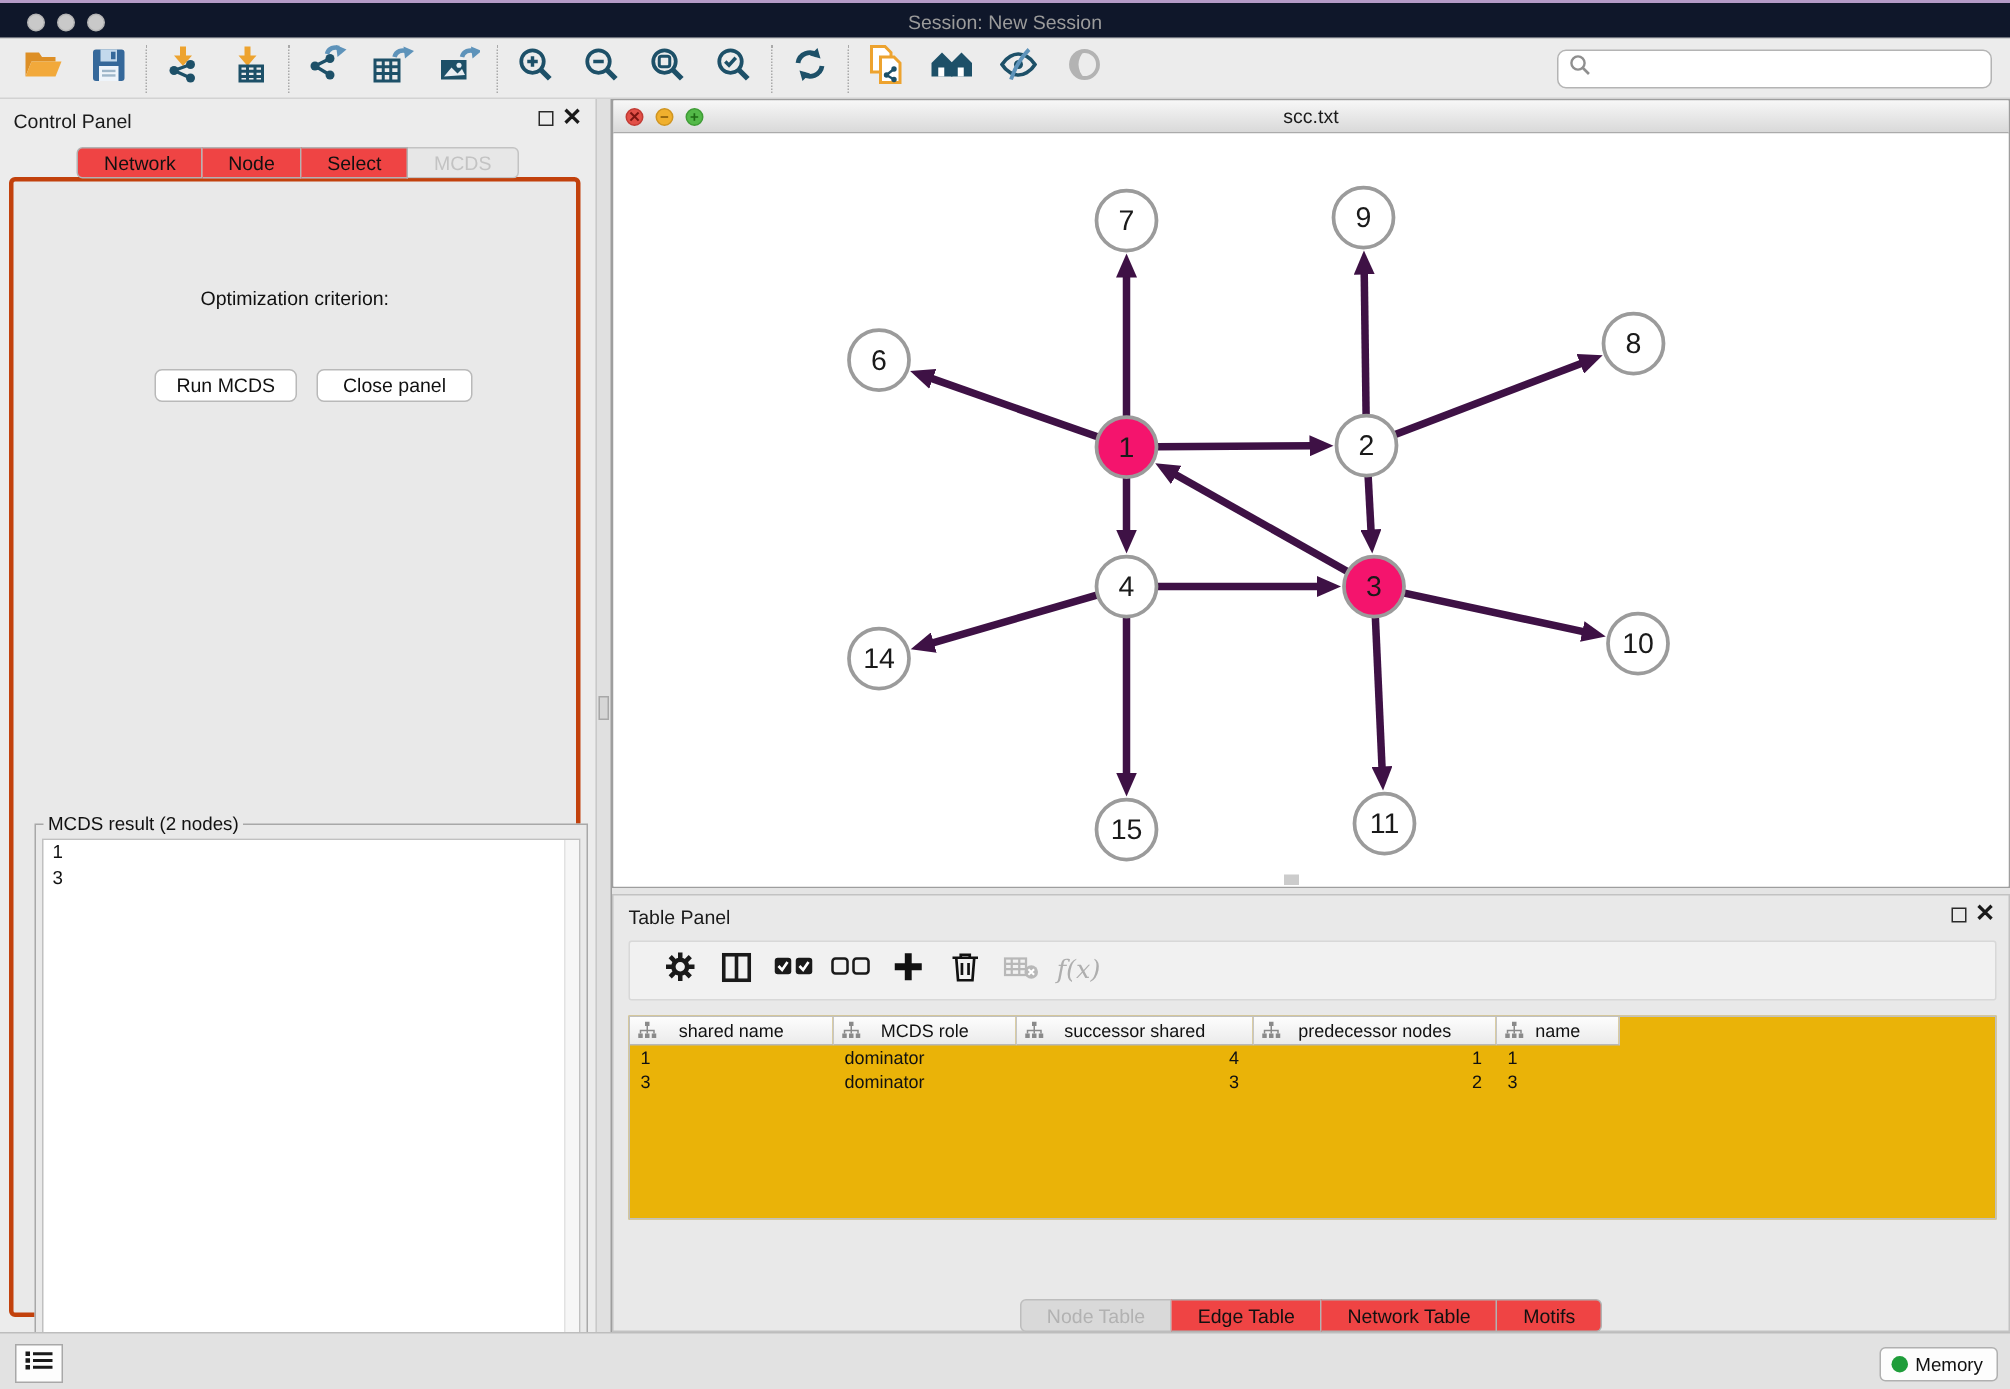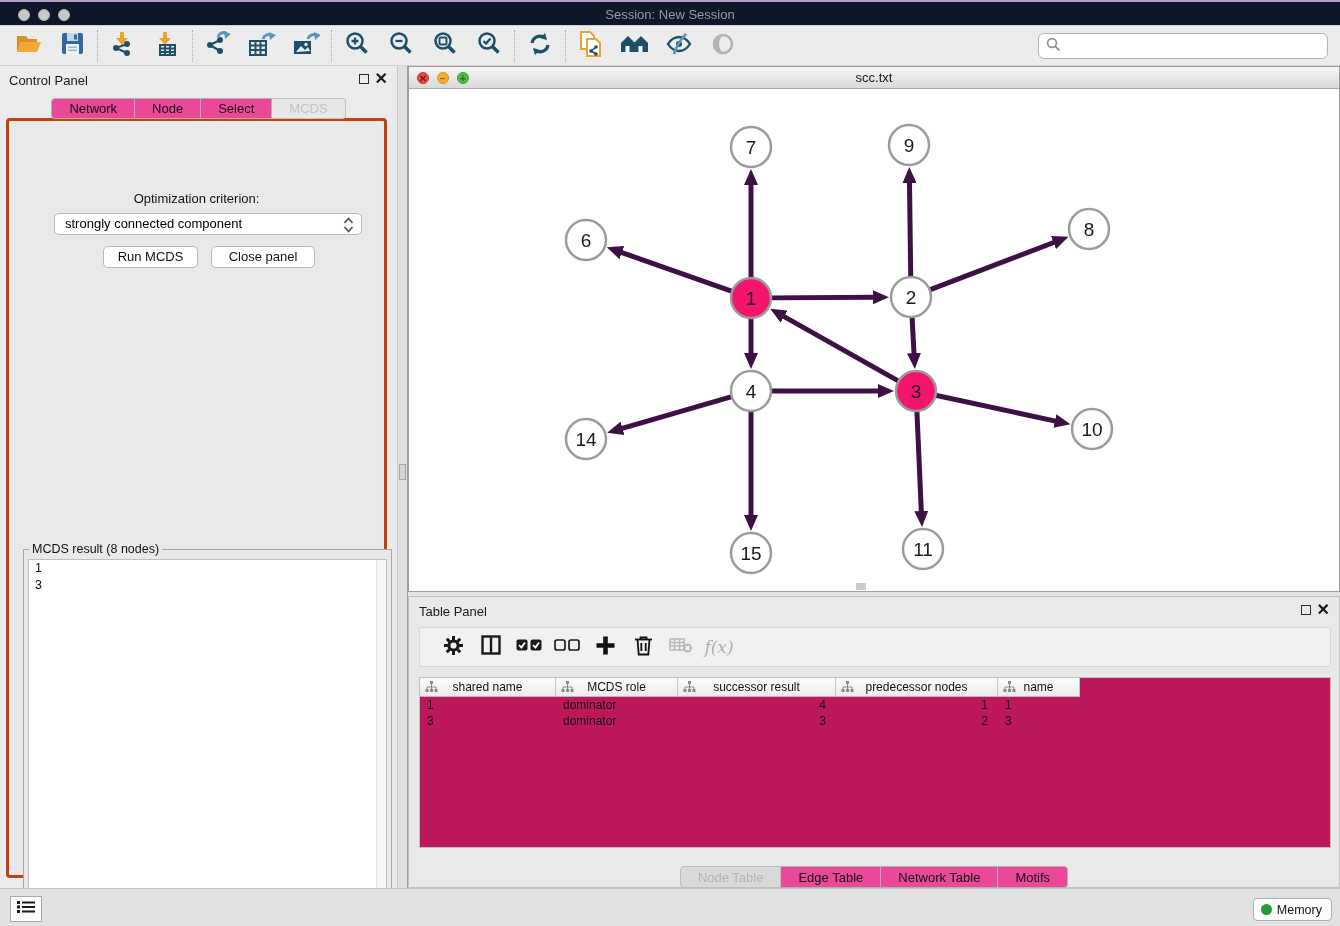--- a/index.html
+++ b/index.html
@@ -26,21 +26,21 @@
     font-size:13px; padding-left:4px; font-family:"Liberation Sans",sans-serif; }
 
   
   .cpanel { position:absolute; left:0; top:66px; width:397px; height:822px; background:#ececec; }
   .panel-head { position:relative; height:28px; }
   .panel-head .ph-title { position:absolute; left:9px; top:7px; font-size:13px; color:#1a1a1a; }
   .ph-max { position:absolute; right:28px; top:8px; width:10px; height:10px; border:1.5px solid #2a2a2a; }
   .ph-close { position:absolute; right:9px; top:3px; font-size:16px; font-weight:bold; color:#1a1a1a; line-height:20px; }
 
   .cp-tabs { position:absolute; left:0; top:32px; width:100%; display:flex; justify-content:center; z-index:3; }
-  .tab { height:21px; padding:0 17px; font-size:13px; line-height:20px; background:#ec4899;
+  .tab { height:21px; padding:0 17px; font-size:13px; line-height:20px; background:#ef4444;
     border:1px solid #b2b2b2; border-left:none; color:#111; }
   .tab:first-child { border-left:1px solid #b2b2b2; border-radius:4px 0 0 4px; }
   .tab:last-child { border-radius:0 4px 4px 0; }
   .tab.active { background:#e7e7e7; color:#c3c3c3; border-color:#c3c3c3; }
 
   .cp-surface { position:absolute; left:6px; top:52px; width:381px; height:760px;
     background:#e9e9e9; border:3px solid #c2410c; border-radius:4px; }
   .opt-label { position:absolute; left:0; top:70px; width:100%; text-align:center; font-size:13px; color:#111; }
   .selectbox { position:absolute; left:45px; top:92px; width:308px; height:22px; background:#fff;
     border:1px solid #b9b9b9; border-radius:5px; font-size:13px; line-height:20px; padding-left:10px; }
@@ -80,21 +80,21 @@
   .hthumb { position:absolute; left:447px; bottom:1px; width:10px; height:7px; background:#cccccc; }
 
   
   .tpanel { position:absolute; left:408px; top:596px; width:932px; height:292px; background:#e9e9e9;
     border:1px solid #c2c2c2; }
   .tp-toolbar { position:absolute; left:10px; right:8px; top:30px; height:40px; background:#f1f1f1;
     border:1px solid #d8d8d8; border-radius:2px; display:flex; align-items:center; padding-left:14px; }
   .ttbtn { width:38px; height:34px; display:flex; align-items:center; justify-content:center; }
   .fx { font-family:"DejaVu Serif", serif; font-style:italic; color:#aeaeae; font-size:17px; }
 
-  .table-wrap { position:absolute; left:10px; right:8px; top:80px; height:171px; background:#be185d;
+  .table-wrap { position:absolute; left:10px; right:8px; top:80px; height:136px; background:#eab308;
     border:1px solid #c0c0c0; overflow:hidden; }
   .thead { display:flex; height:19px; }
   .th { position:relative; height:19px; background:linear-gradient(#fdfdfd,#ebebeb);
     border-right:1px solid #c6c6c6; border-bottom:1px solid #b8b8b8;
     font-size:12px; color:#111; text-align:center; line-height:18px; }
   .th .hier { position:absolute; left:5px; top:3px; }
   .trow { display:flex; height:16px; }
   .td { font-size:12px; line-height:16px; color:#111; overflow:hidden; white-space:nowrap; }
   .td.l { text-align:left; padding-left:7px; }
   .td.r { text-align:right; padding-right:10px; }
@@ -275,31 +275,24 @@
     <span class="ph-close">✕</span>
   </div>
   <div class="cp-tabs" id="control-tabs">
       <div class="tab">Network</div>
       <div class="tab">Node</div>
       <div class="tab">Select</div>
       <div class="tab active">MCDS</div>
     </div>
   <div class="cp-surface">
     <div class="opt-label">Optimization criterion:</div>
-    <div class="selectbox">
-      <span>strongly connected component</span>
-      <span class="stepper"><svg width="11" height="16" viewBox="0 0 11 16">
-            <path d="M1.5 6L5.5 1.5 9.5 6" stroke="#555" stroke-width="1.8" fill="none"></path>
-            <path d="M1.5 10l4 4.5 4-4.5" stroke="#555" stroke-width="1.8" fill="none"></path>
-          </svg></span>
-    </div>
     <div class="btn btn-run">Run MCDS</div>
     <div class="btn btn-close">Close panel</div>
     <div class="fieldset">
-      <span class="legend">MCDS result (8 nodes)</span>
+      <span class="legend">MCDS result (2 nodes)</span>
       <div class="listbox" id="result-list">
         <div class="scrolltrack"></div>
       <div class="item">1</div>
           <div class="item">3</div>
         </div>
     </div>
   </div>
 </div>
 
 <div class="vdivider">
@@ -471,21 +464,21 @@
             <path d="M6.5 3v3M2 8V6h9v2M6.5 6v2" stroke="#8a8a8a" stroke-width="1" fill="none"></path>
           </svg><span>MCDS role</span></div>
         <div class="th" style="width: 158px;"><svg class="hier" width="13" height="12" viewBox="0 0 13 12">
             <g fill="#8a8a8a">
               <rect x="5" y="0" width="3" height="3"></rect>
               <rect x="0.5" y="8" width="3" height="3"></rect>
               <rect x="5" y="8" width="3" height="3"></rect>
               <rect x="9.5" y="8" width="3" height="3"></rect>
             </g>
             <path d="M6.5 3v3M2 8V6h9v2M6.5 6v2" stroke="#8a8a8a" stroke-width="1" fill="none"></path>
-          </svg><span>successor result</span></div>
+          </svg><span>successor shared</span></div>
         <div class="th" style="width: 162px;"><svg class="hier" width="13" height="12" viewBox="0 0 13 12">
             <g fill="#8a8a8a">
               <rect x="5" y="0" width="3" height="3"></rect>
               <rect x="0.5" y="8" width="3" height="3"></rect>
               <rect x="5" y="8" width="3" height="3"></rect>
               <rect x="9.5" y="8" width="3" height="3"></rect>
             </g>
             <path d="M6.5 3v3M2 8V6h9v2M6.5 6v2" stroke="#8a8a8a" stroke-width="1" fill="none"></path>
           </svg><span>predecessor nodes</span></div>
         <div class="th" style="width: 82px;"><svg class="hier" width="13" height="12" viewBox="0 0 13 12">

